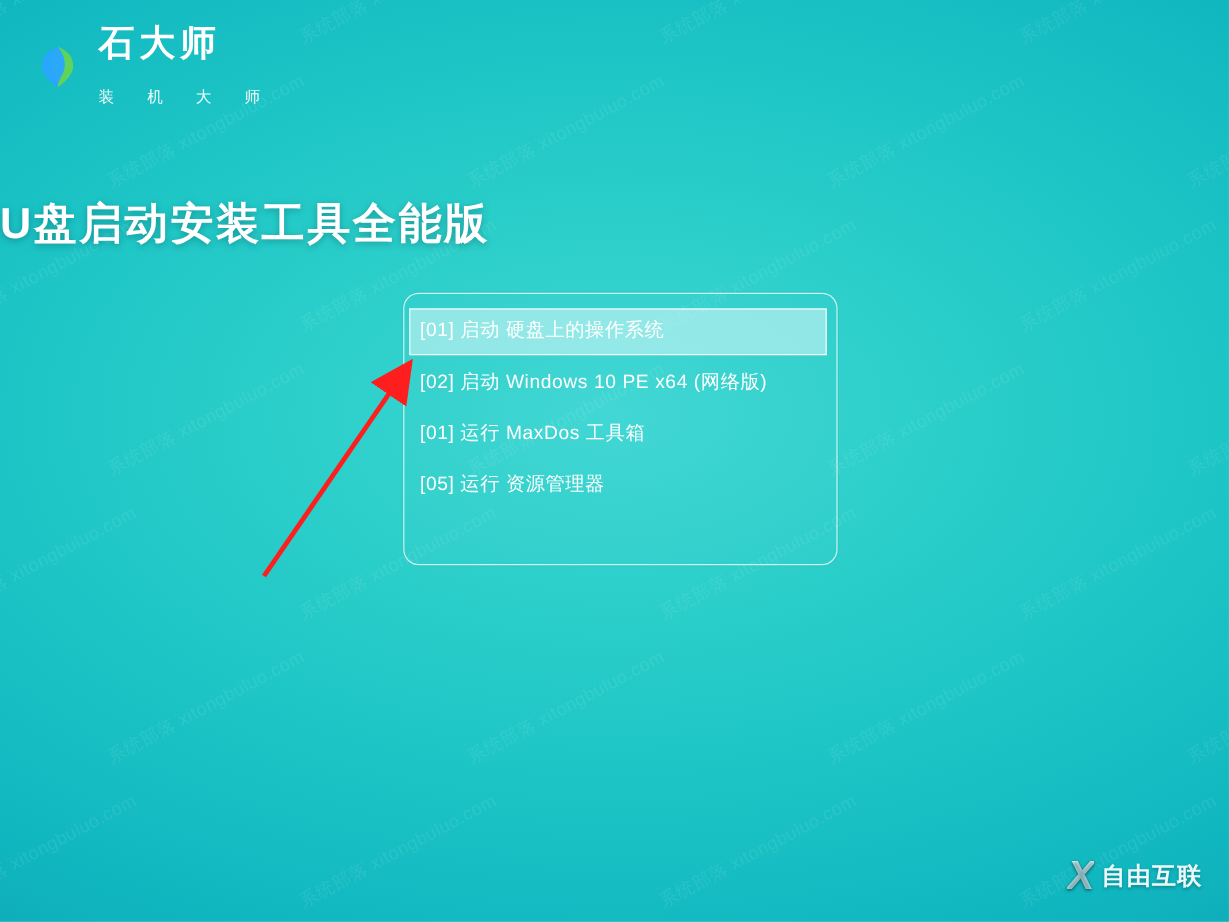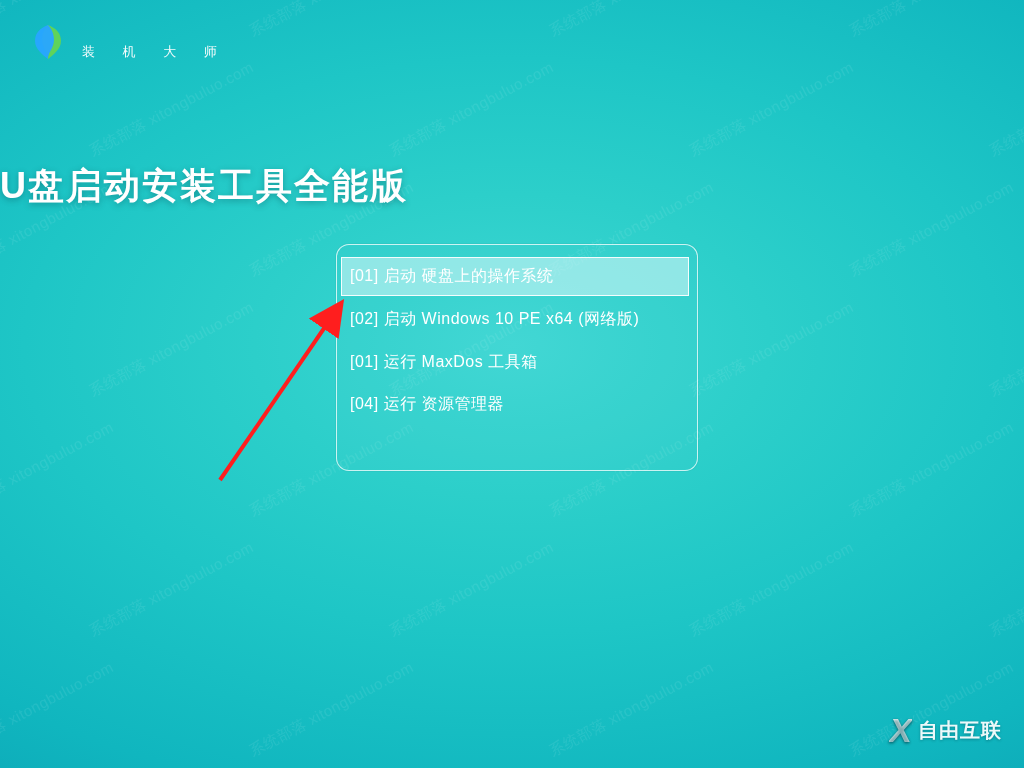--- a/index.html
+++ b/index.html
@@ -106,31 +106,32 @@
   </div>
 
 <div class="logo">
   <div class="logo-mark">
     <svg viewBox="0 0 40 40" width="40" height="40">
       <path d="M20 3 C28 6 33 11 33 19 C33 27 25 33 20 37 C20 30 14 26 14 18 C14 11 17 6 20 3Z" fill="#5fd35a"></path>
       <path d="M20 3 C12 6 7 11 7 19 C7 27 15 33 20 37 C20 30 26 26 26 18 C26 11 23 6 20 3Z" fill="#29a6ff" opacity=".96"></path>
     </svg>
   </div>
   <div class="logo-text">
+    <div class="brand">石大师</div>
     <div class="tag">装 机 大 师</div>
   </div>
 </div>
 
 <div class="title">U盘启动安装工具全能版</div>
 
 <div class="panel">
     <div class="item sel">[01] 启动 硬盘上的操作系统</div>
     <div class="item">[02] 启动 Windows 10 PE x64 (网络版)</div>
     <div class="item">[01] 运行 MaxDos 工具箱</div>
-    <div class="item">[04] 运行 资源管理器</div>
+    <div class="item">[05] 运行 资源管理器</div>
   </div>
 
 <svg class="arrow" width="170" height="230">
   <defs>
     <marker id="ah" viewBox="0 0 10 10" refX="8" refY="5" markerWidth="9" markerHeight="9" orient="auto-start-reverse">
       <path d="M0 0 L10 5 L0 10 Z" fill="#ff1e1e"></path>
     </marker>
   </defs>
   <line x1="20" y1="210" x2="140" y2="35" stroke="#ff1e1e" stroke-width="4" marker-end="url(#ah)"></line>
 </svg>

